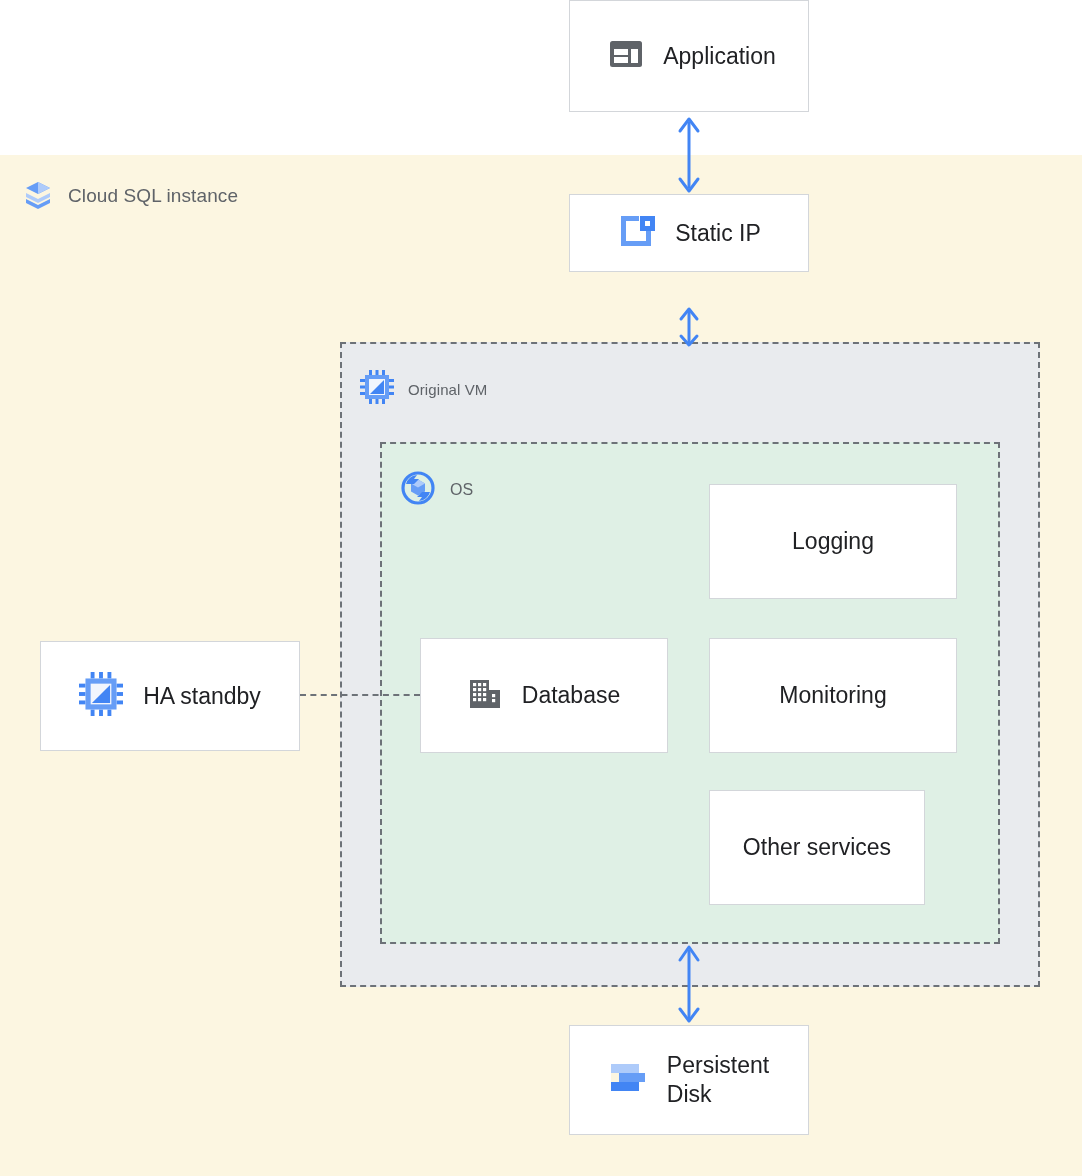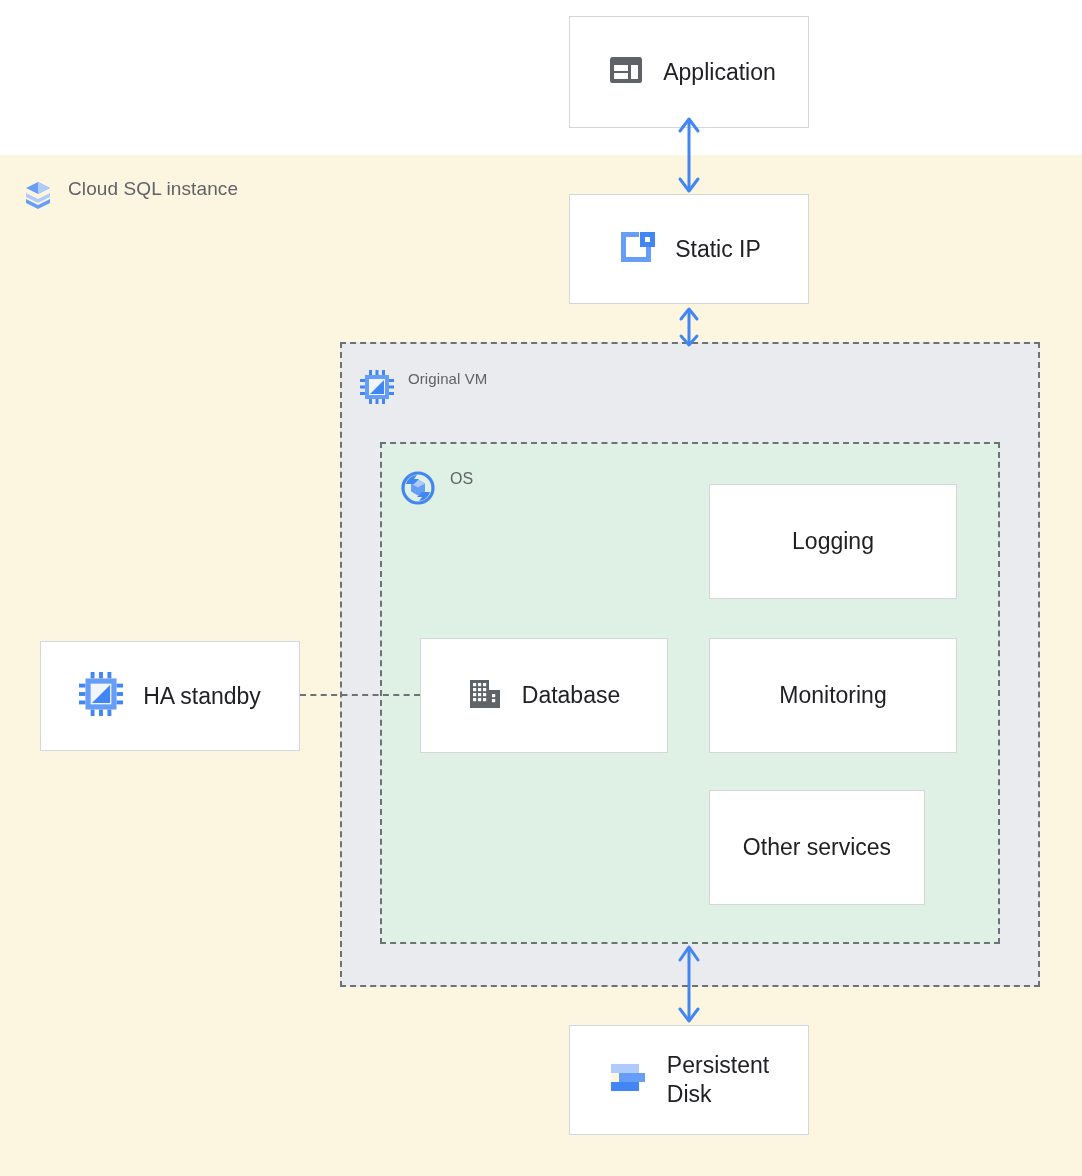--- a/index.html
+++ b/index.html
@@ -22,21 +22,21 @@
     position: absolute;
     left: 0px;
     top: 155px;
     width: 1082px;
     height: 1021px;
     background: #fcf6e1;
   }
   .region-label {
     position: absolute;
     display: flex;
-    align-items: flex-start;
+    align-items: center;
     gap: 14px;
   }
   .region-label .rl-text {
     font-size: 19px;
     color: #5f6368;
     letter-spacing: 0.1px;
     white-space: nowrap;
   }
   #cloudsql-label { left: 22px; top: 178px; }
 
@@ -79,22 +79,22 @@
   }
   .node .node-text {
     font-size: 23px;
     color: #202124;
     line-height: 1.25;
     white-space: pre-line;
   }
   .node.centered .node-text { text-align: center; }
   .node.lefticon { justify-content: center; }
 
-  #node-application   { left: 569px; top: 16px;    width: 240px; height: 112px; padding-left: 25px; }
-  #node-staticip      { left: 569px; top: 194px;  width: 240px; height: 110px; }
+  #node-application   { left: 569px; top: 0px;    width: 240px; height: 112px; padding-left: 25px; }
+  #node-staticip      { left: 569px; top: 194px;  width: 240px; height: 78px; }
   #node-logging       { left: 709px; top: 484px;  width: 248px; height: 115px; }
   #node-monitoring    { left: 709px; top: 638px;  width: 248px; height: 115px; }
   #node-otherservices { left: 709px; top: 790px;  width: 216px; height: 115px; }
   #node-database      { left: 420px; top: 638px;  width: 248px; height: 115px; }
   #node-hastandby     { left: 40px;  top: 641px;  width: 260px; height: 110px; }
   #node-persistdisk   { left: 569px; top: 1025px; width: 240px; height: 110px; }
 
   #node-persistdisk .node-text { text-align: left; }
 
   

